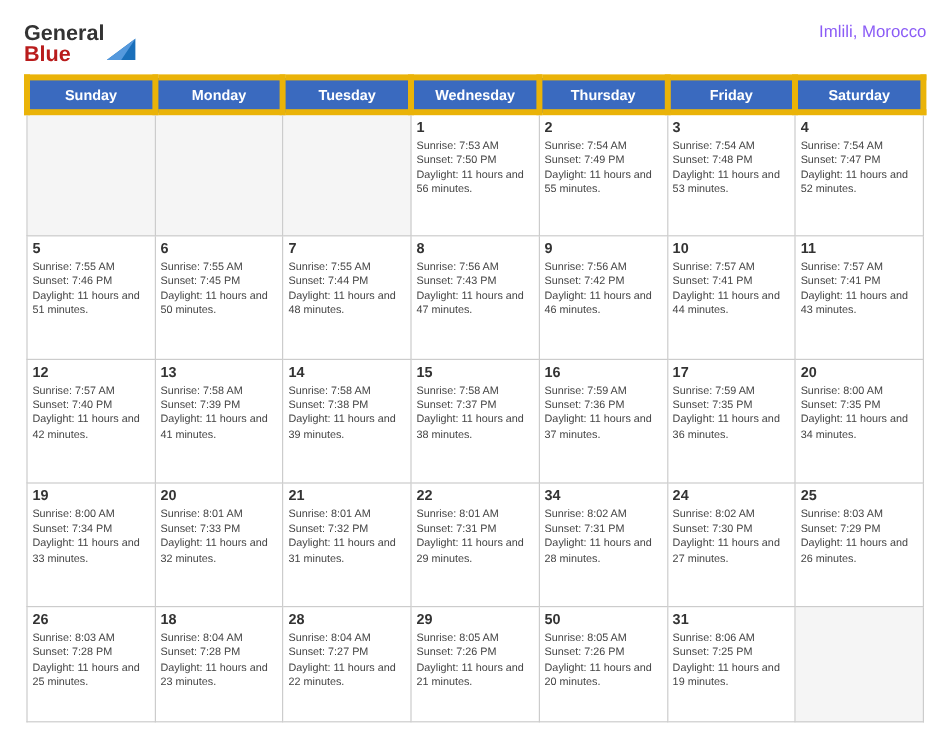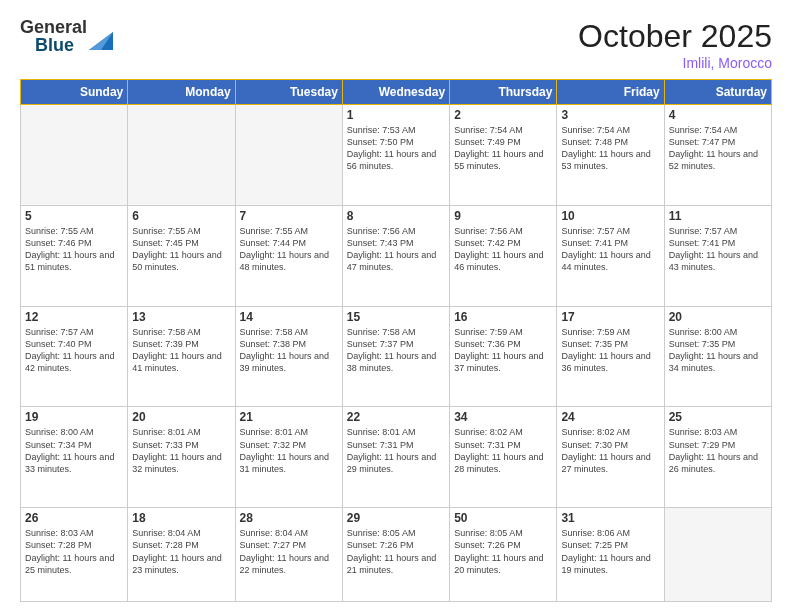--- a/index.html
+++ b/index.html
@@ -33,22 +33,21 @@
       line-height: 1;
     }
     .logo-general {
       font-size: 18px;
       font-weight: bold;
       color: #333;
     }
     .logo-blue {
       font-size: 18px;
       font-weight: bold;
-      color: #0c4a6e;
-      margin-left: 15px;
+      color: #b91c1c;
     }
     .logo-icon {
       width: 24px;
       height: 28px;
       margin-left: 2px;
     }
     .title-block {
       text-align: right;
     }
     .month-title {
@@ -66,22 +65,22 @@
       border-collapse: collapse;
       width: 100%;
       table-layout: fixed;
     }
     .calendar th {
       background: #3a6abf;
       color: #fff;
       font-size: 12px;
       font-weight: bold;
       padding: 5px 4px;
-      text-align: right;
-      border: 1px solid #eab308;
+      text-align: center;
+      border: 5px solid #eab308;
     }
     .calendar td {
       border: 1px solid #ccc;
       vertical-align: top;
       padding: 3px 4px;
       font-size: 9.5px;
       color: #333;
       height: 84px;
     }
     .calendar td.empty {
@@ -112,21 +111,20 @@
       <div class="logo-text">
         <span class="logo-general">General</span>
         <span class="logo-blue">Blue</span>
       </div>
       <svg class="logo-icon" viewBox="0 0 24 28" xmlns="http://www.w3.org/2000/svg">
         <polygon points="0,28 24,10 24,28" fill="#1a6fba"></polygon>
         <polygon points="0,28 24,10 12,28" fill="#5599dd"></polygon>
       </svg>
     </div>
     <div class="title-block">
-      <div class="month-title">October 2025</div>
       <div class="location">Imlili, Morocco</div>
     </div>
   </div>
 
   <table class="calendar">
     <thead>
       <tr>
       <th>Sunday</th>
           <th>Monday</th>
           <th>Tuesday</th>

